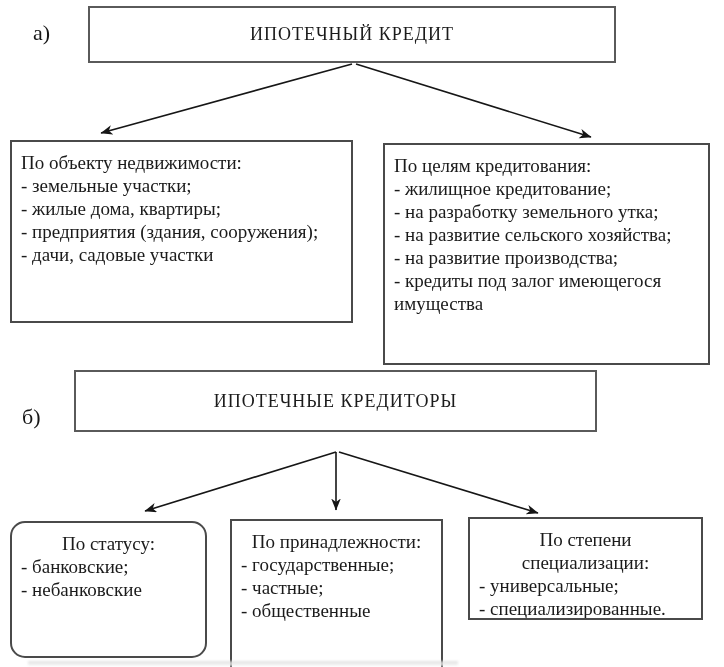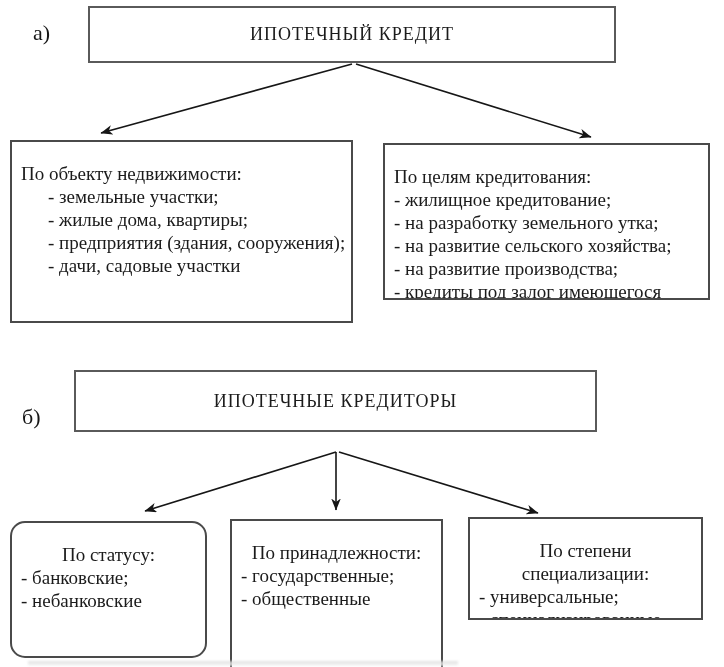--- a/index.html
+++ b/index.html
@@ -22,27 +22,27 @@
     display: flex;
     align-items: center;
     justify-content: center;
     font-size: 18px;
     letter-spacing: 1px;
     border-color: #5a5a5a;
   }
   .listbox {
     font-size: 19px;
     line-height: 23px;
-    padding: 20px 9px;
+    padding: 9px 9px;
     overflow: hidden;
   }
   .listbox .heading { margin-bottom: 0; }
   .heading-center { text-align: center; }
   .heading-narrow { max-width: 170px; margin: 0 auto; }
-  .nowrap .item { white-space: nowrap; margin-left: 27px; }
+  .nowrap .item { white-space: nowrap; }
   .sec-label {
     position: absolute;
     font-size: 22px;
     color: #161616;
   }
   .arrows {
     position: absolute;
     left: 0; top: 0;
     width: 724px; height: 667px;
     pointer-events: none;
@@ -81,21 +81,21 @@
   </div>
 
   <div class="box listbox nowrap" style="left:10px; top:140px; width:343px; height:183px;">
     <div class="heading">По объекту недвижимости:</div>
     <div class="item">- земельные участки;</div>
     <div class="item">- жилые дома, квартиры;</div>
     <div class="item">- предприятия (здания, сооружения);</div>
     <div class="item">- дачи, садовые участки</div>
   </div>
 
-  <div class="box listbox" style="left:383px; top:143px; width:327px; height:157px;">
+  <div class="box listbox" style="left:383px; top:143px; width:327px; height:222px;">
     <div class="heading">По целям кредитования:</div>
     <div class="item">- жилищное кредитование;</div>
     <div class="item">- на разработку земельного утка;</div>
     <div class="item">- на развитие сельского хозяйства;</div>
     <div class="item">- на развитие производства;</div>
     <div class="item">- кредиты под залог имеющегося имущества</div>
   </div>
 
   <div class="sec-label" style="left:22px; top:404px;">б)</div>
 
@@ -105,20 +105,21 @@
 
   <div class="box listbox" style="left:10px; top:521px; width:197px; height:137px;border-radius:15px;">
     <div class="heading heading-center">По статусу:</div>
     <div class="item">- банковские;</div>
     <div class="item">- небанковские</div>
   </div>
 
   <div class="box listbox" style="left:230px; top:519px; width:213px; height:169px;">
     <div class="heading heading-center">По принадлежности:</div>
     <div class="item">- государственные;</div>
+    <div class="item">- частные;</div>
     <div class="item">- общественные</div>
   </div>
 
   <div class="box listbox" style="left:468px; top:517px; width:235px; height:103px;">
     <div class="heading heading-center heading-narrow">По степени специализации:</div>
     <div class="item">- универсальные;</div>
     <div class="item">- специализированные.</div>
     <div class="item">- специализированные</div>
   </div>
 

